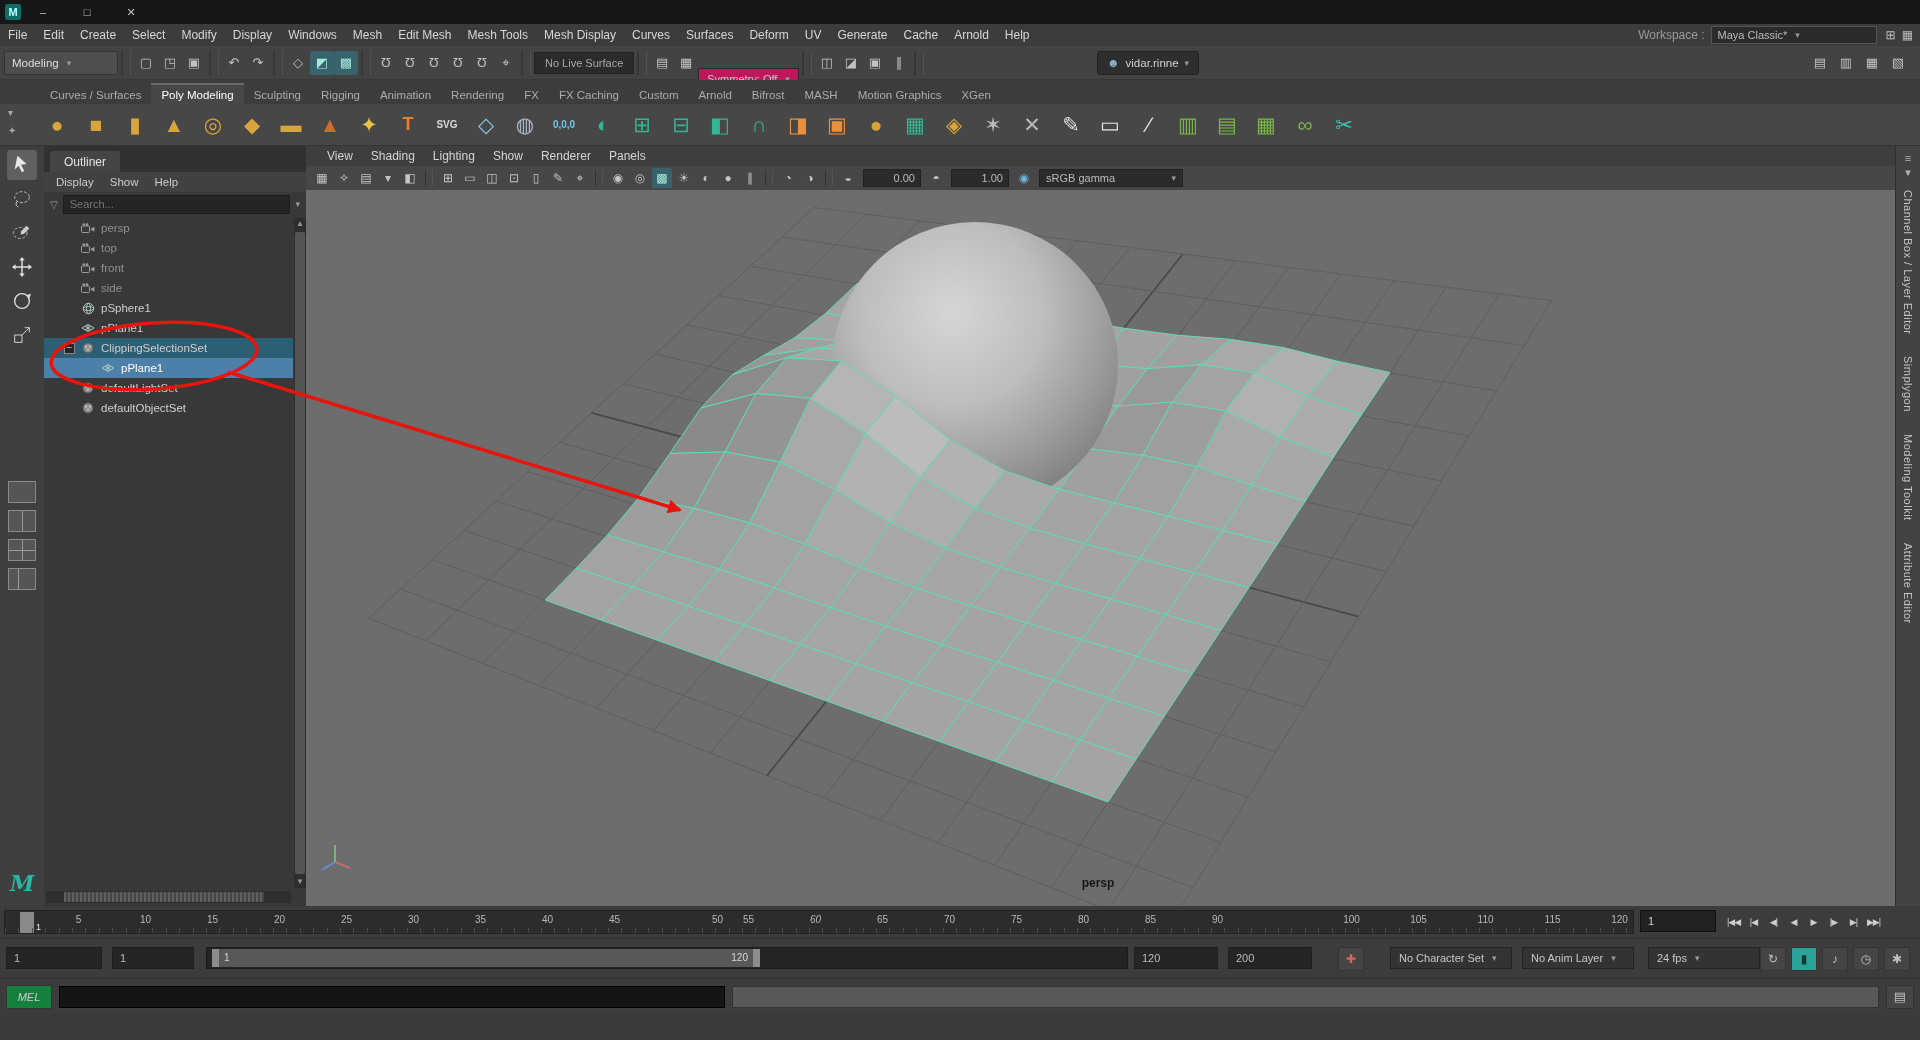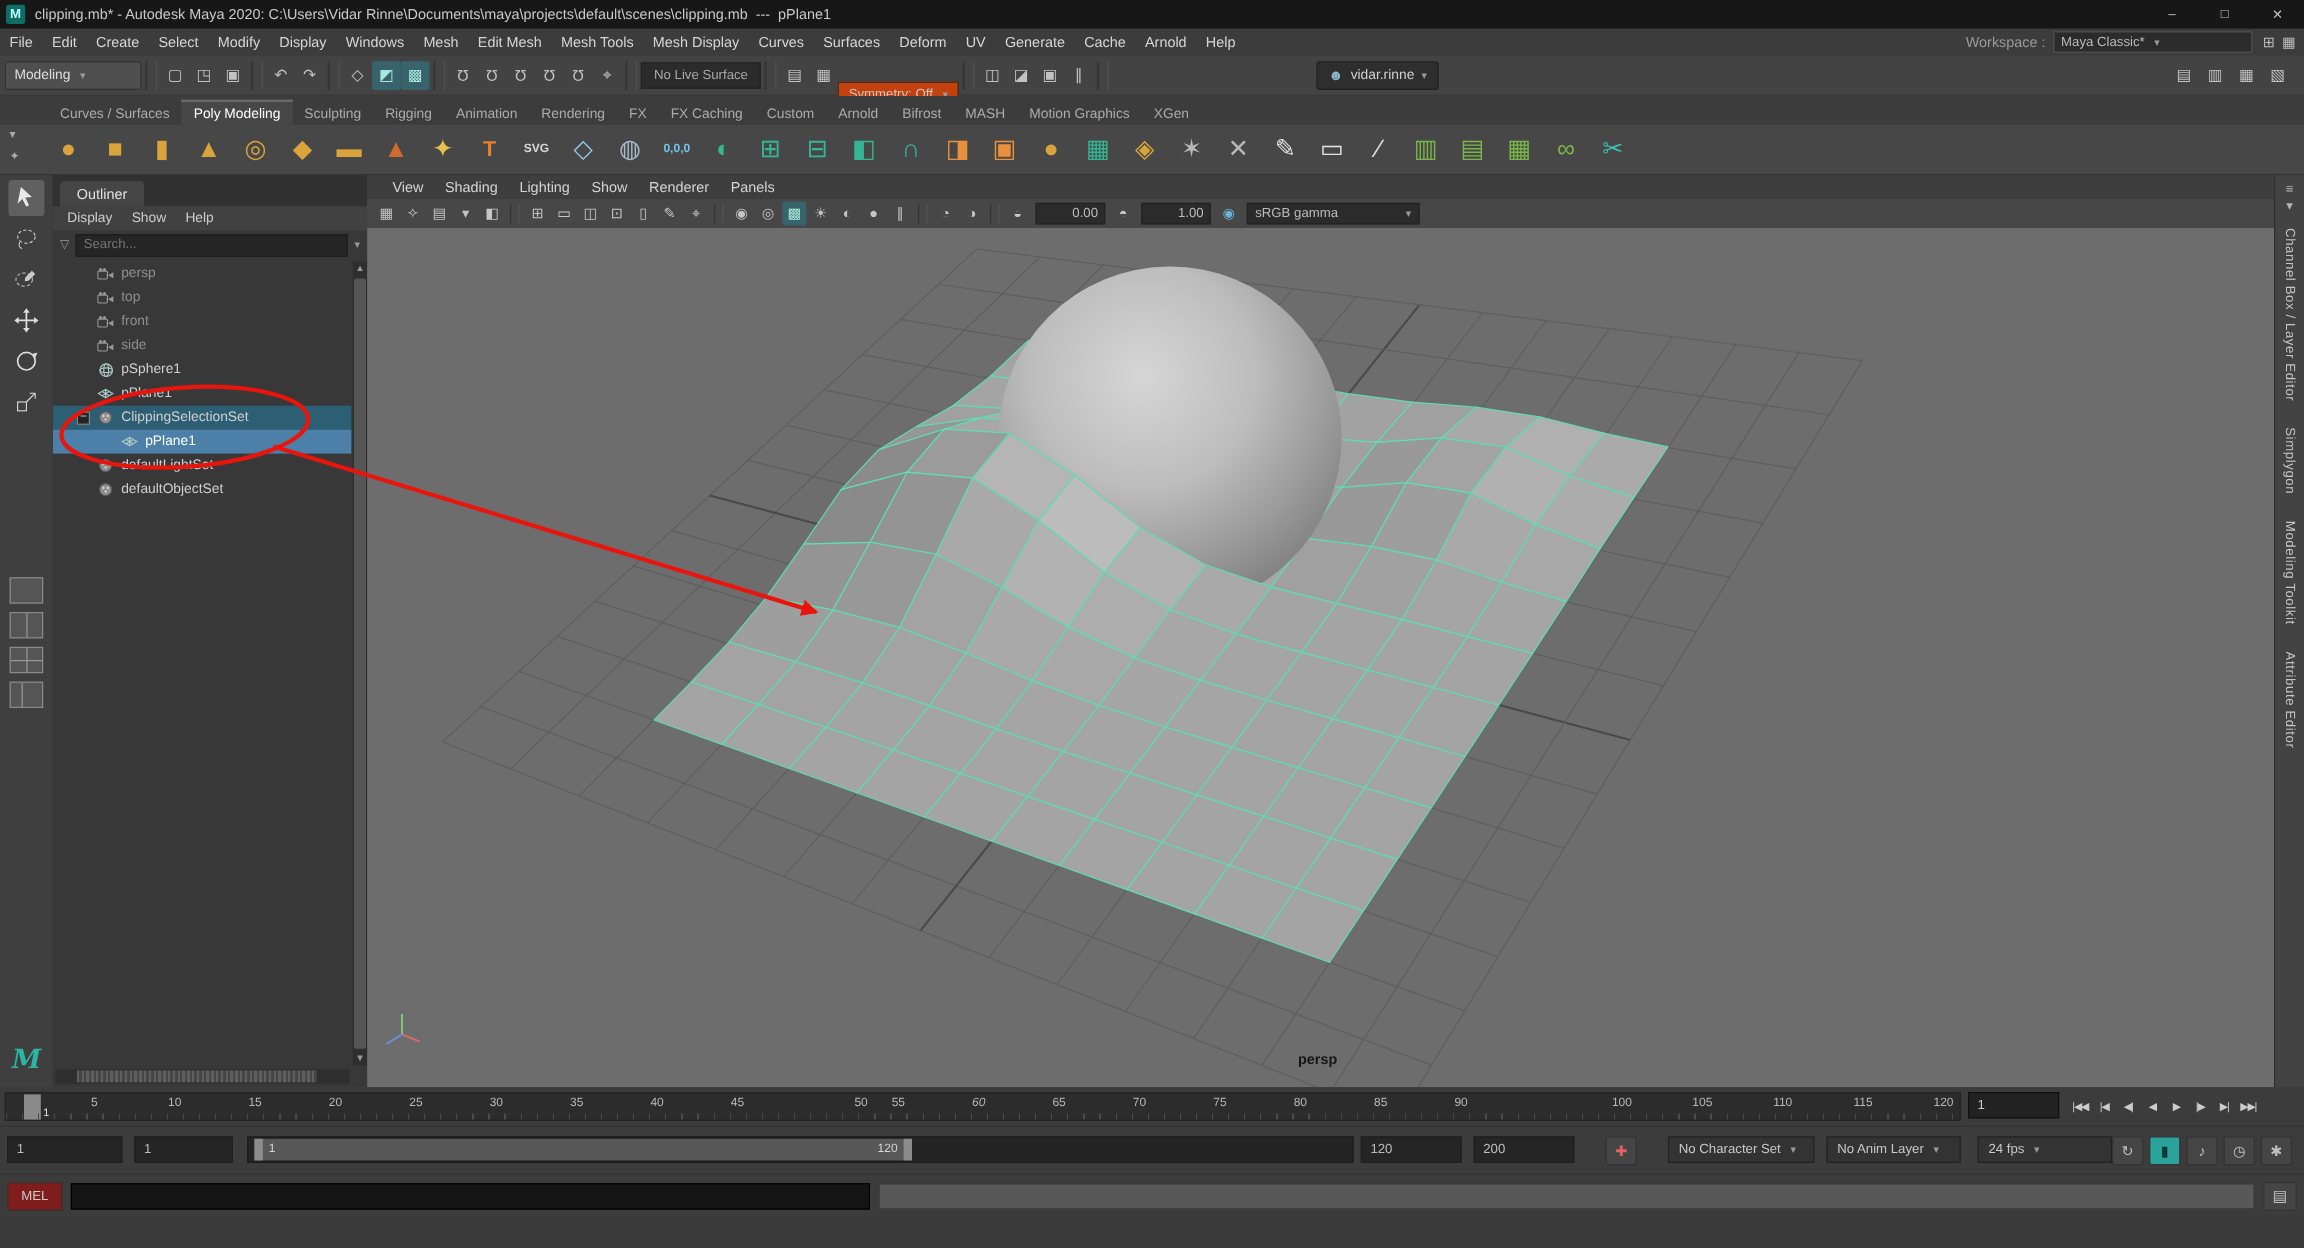--- a/index.html
+++ b/index.html
@@ -28,21 +28,21 @@
   
   #statusline{left:0;top:46px;width:1920px;height:34px;background:#434343;display:flex;align-items:center;padding:0 4px;box-sizing:border-box;border-bottom:1px solid #383838;}
   .mode-select{width:98px;height:22px;background:#4e4e4e;border:1px solid #333;border-radius:2px;
                display:flex;align-items:center;padding:0 7px;font-size:11.5px;color:#ddd;}
   #sl-tokens{display:flex;align-items:center;}
   .sl-sep{width:7px;height:24px;border-left:2px solid #363636;border-right:1px solid #525252;margin:0 3px;}
   .sl-icon{width:24px;height:24px;display:flex;align-items:center;justify-content:center;color:#c2c2c2;font-size:13px;border-radius:2px;}
   .sl-icon.hl{background:#38626c;color:#a5e8dc;}
   .magnet{transform:rotate(180deg);display:inline-flex;}
   .sl-field{background:#2b2b2b;border:1px solid #222;height:20px;padding:0 10px;font-size:11px;color:#a8a8a8;display:flex;align-items:center;}
-  .sl-drop{background:#c2410c;border:1px solid #2a2a2a;height:20px;padding:0 8px;font-size:11px;color:#c8c8c8;display:flex;align-items:center;margin-top:32px;}
+  .sl-drop{background:#be185d;border:1px solid #2a2a2a;height:20px;padding:0 8px;font-size:11px;color:#c8c8c8;display:flex;align-items:center;margin-top:32px;}
   .drop::after{content:"▾";margin-left:8px;color:#999;font-size:9px;}
   .user-chip{background:#2e2e2e;border:1px solid #222;height:22px;border-radius:3px;display:flex;align-items:center;
              padding:0 9px;gap:6px;margin-left:170px;font-size:11.5px;color:#d0d0d0;}
   .user-ava{color:#8fb6c9;font-size:12px;}
   .chev{color:#999;font-size:9px;}
   #sl-right{margin-left:auto;display:flex;gap:2px;padding-right:6px;}
 
   
   #shelftabs{left:0;top:80px;width:1920px;height:24px;background:#3c3c3c;display:flex;align-items:flex-end;padding-left:40px;box-sizing:border-box;}
   .shelf-tab{padding:4px 10px 3px;font-size:11.5px;color:#ababab;}
@@ -139,38 +139,37 @@
            padding:0 8px;font-size:11px;color:#c8c8c8;box-sizing:border-box;}
   .rr-icon{width:24px;height:22px;display:flex;align-items:center;justify-content:center;color:#c0c0c0;font-size:12px;
            background:#454545;border:1px solid #333;border-radius:2px;}
   .rr-icon.hl{background:#2ba39b;color:#073c38;}
   #rr-key{position:absolute;left:1338px;top:8px;color:#e06262;}
   #rr-right-icons{position:absolute;left:1760px;top:8px;display:flex;gap:5px;}
 
   
   #melrow{left:0;top:978px;width:1920px;height:36px;background:#3c3c3c;display:flex;align-items:center;gap:7px;
           padding:0 6px;box-sizing:border-box;border-top:1px solid #333;}
-  .mel-label{width:44px;height:22px;background:#7f1d1d;border:1px solid #323232;display:flex;align-items:center;justify-content:center;font-size:11px;color:#ccc;}
+  .mel-label{width:44px;height:22px;background:#15803d;border:1px solid #323232;display:flex;align-items:center;justify-content:center;font-size:11px;color:#ccc;font-style:italic;}
   #mel-input{width:666px;height:22px;background:#151515;border:1px solid #000;color:#ddd;font-size:11px;
              font-family:"Liberation Mono",monospace;padding:0 6px;box-sizing:border-box;outline:none;}
   #mel-output{flex:1;height:22px;background:#585858;border:1px solid #333;box-sizing:border-box;}
   .mel-icon{width:26px;height:22px;display:flex;align-items:center;justify-content:center;color:#c0c0c0;font-size:13px;background:#454545;border:1px solid #333;}
 
   #filler{left:0;top:1014px;width:1920px;height:26px;background:#3a3a3a;}
 
   #annot{left:0;top:0;width:1920px;height:1040px;pointer-events:none;z-index:60;}
 </style>
 </head>
 <body>
 
 <div id="app">
 
   <div id="titlebar" class="abs">
     <div class="tb-logo">M</div>
-    <div class="tb-title">clipping.mb* - Autodesk Maya 2020: C:\Users\Vidar Rinne\Documents\maya\projects\default\scenes\clipping.mb  ---  pPlane1</div>
     <div class="winbtn">–</div>
     <div class="winbtn">□</div>
     <div class="winbtn">✕</div>
   </div>
 
   <div id="menubar" class="abs">
     <div id="mb-items" style="display:flex;align-items:center;">
         <div class="menu-item">File</div>
         <div class="menu-item">Edit</div>
         <div class="menu-item">Create</div>

